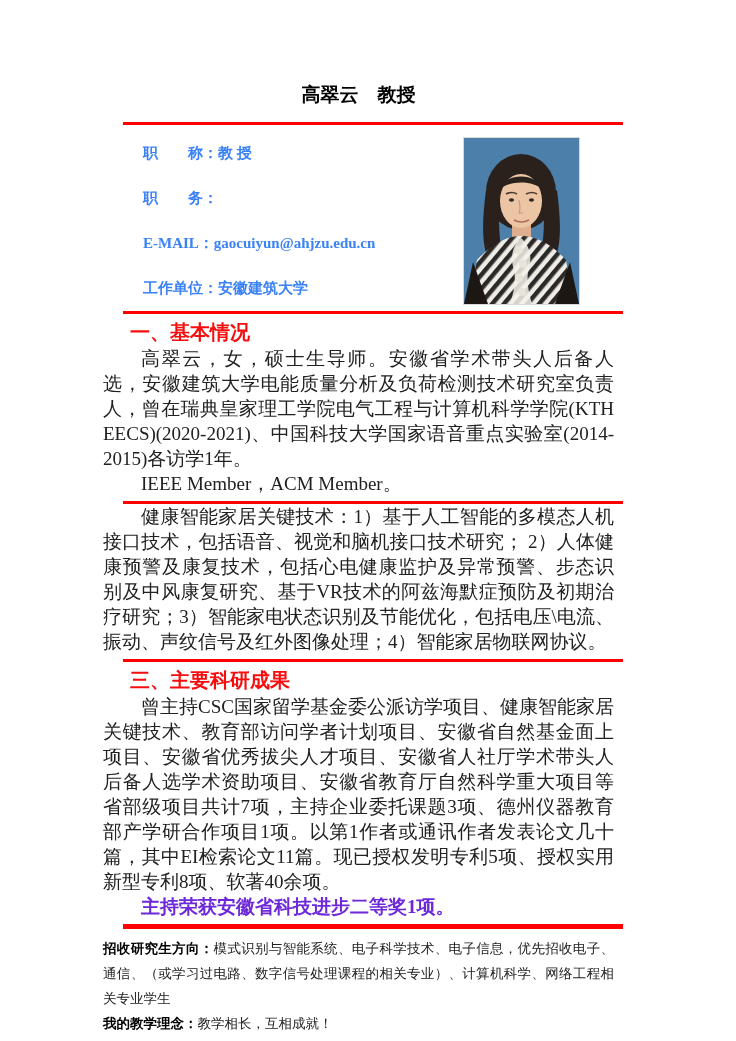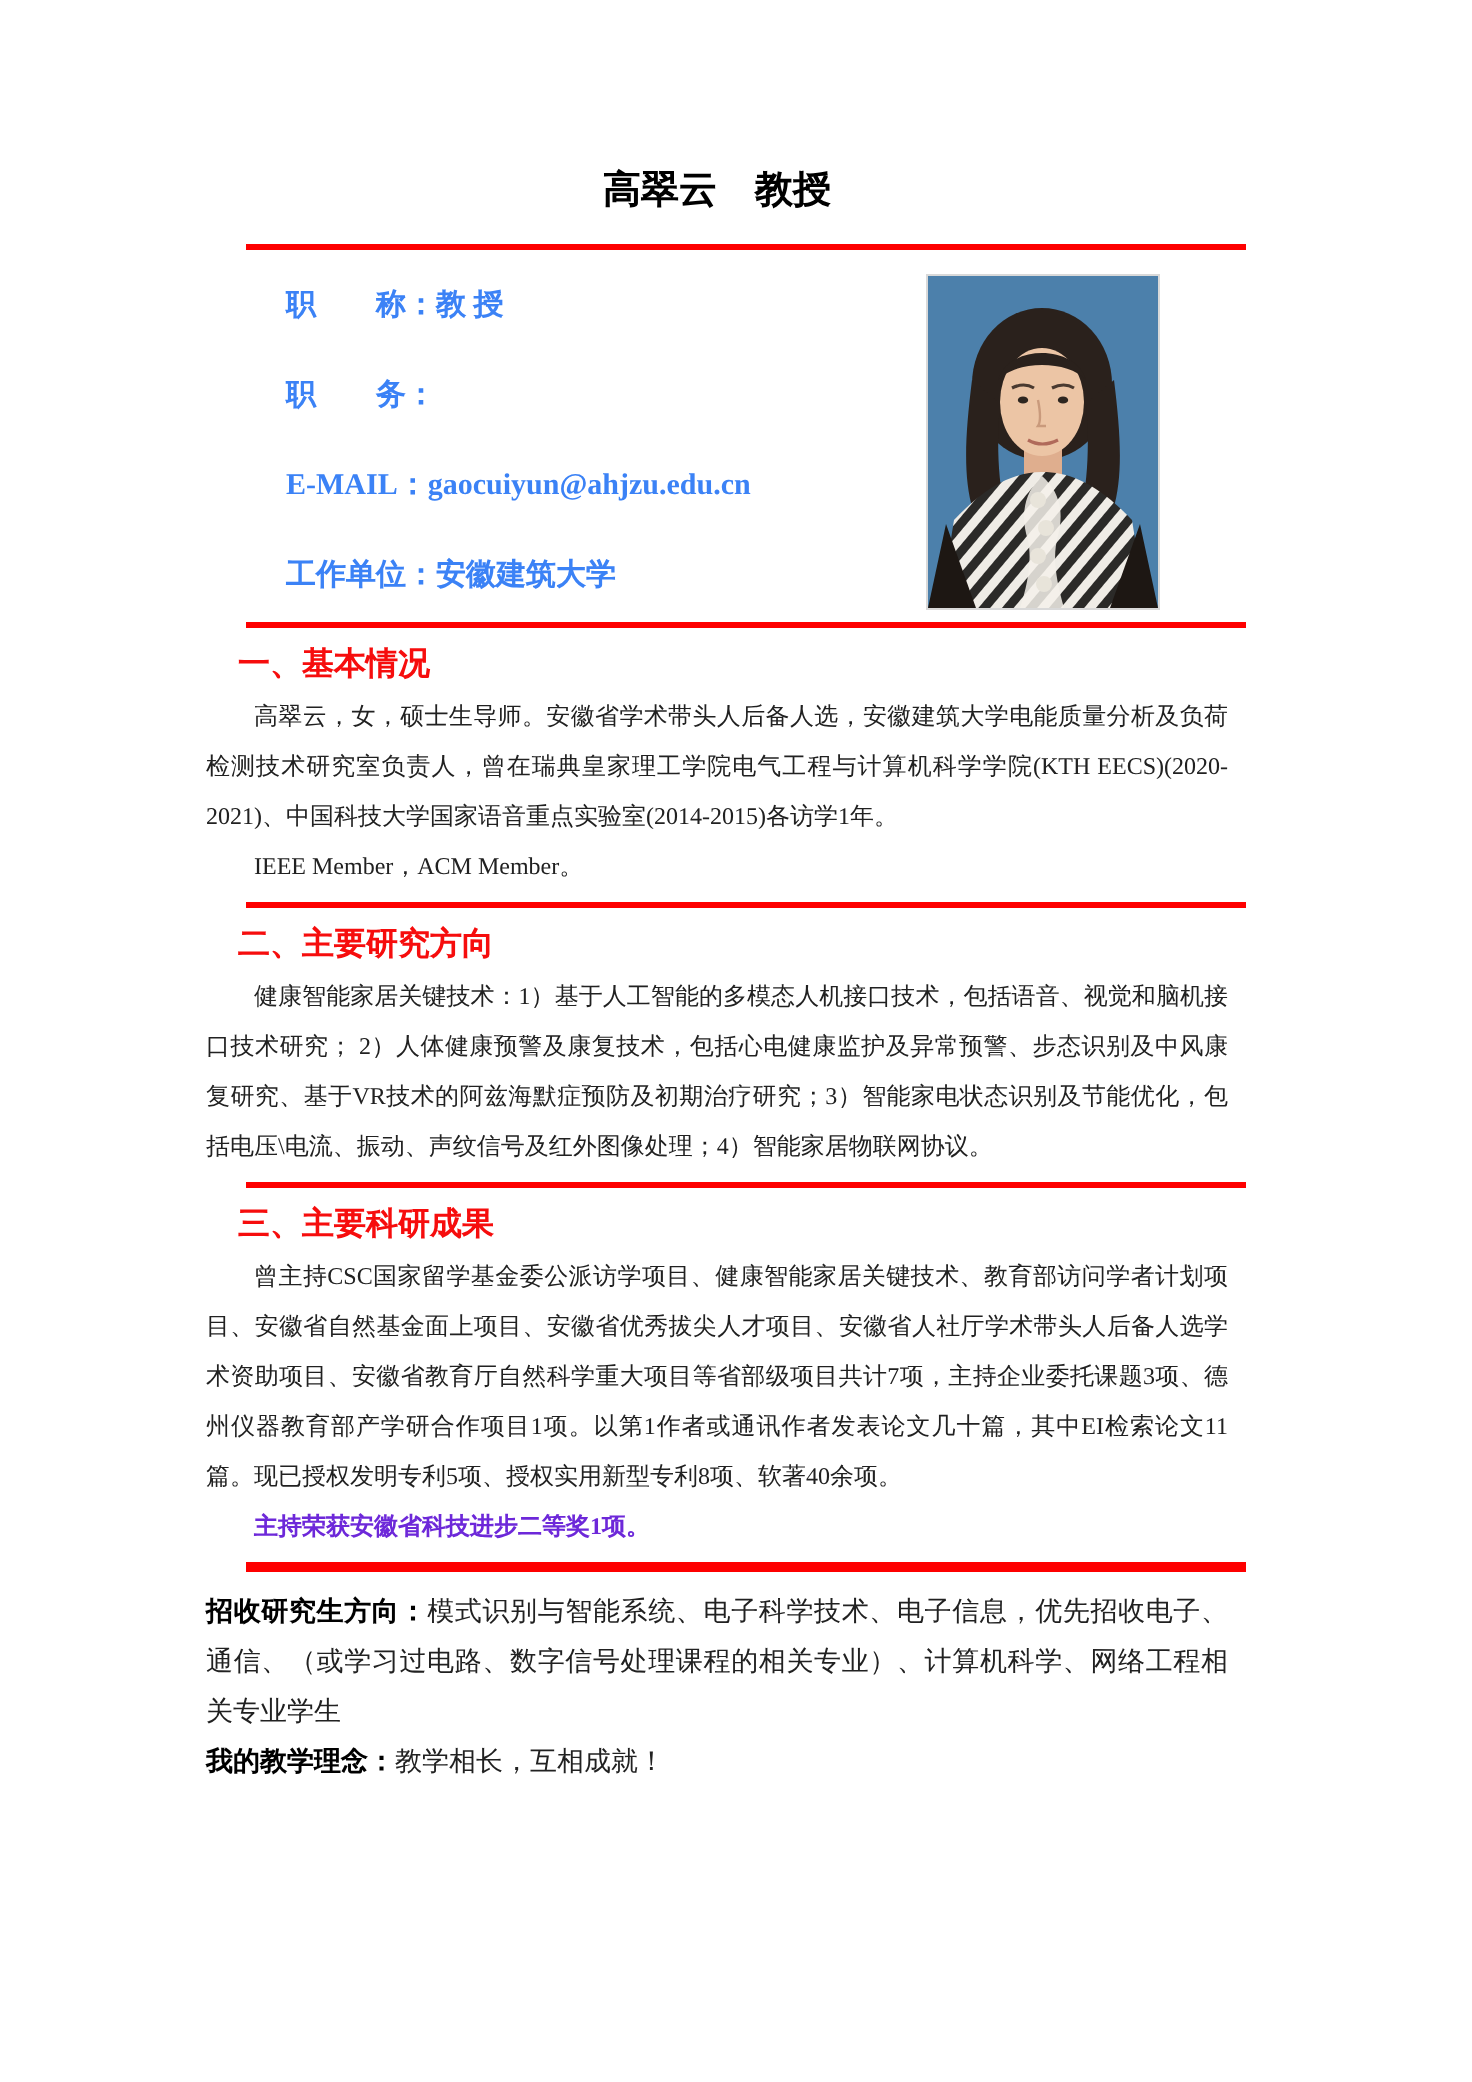--- a/index.html
+++ b/index.html
@@ -37,27 +37,27 @@
   .photo {
     position:absolute; top:12px; left:360px;
     width:115px; height:166px;
     border:1px solid #d9d9d9; box-sizing:content-box;
   }
   .photo svg { display:block; }
 
   
   .sec { padding-bottom:5px; }
   .sec-h {
-    margin:8px 0 3px 16px;
+    margin:8px 0 3px 27px;
     font-family:"Liberation Sans", sans-serif;
-    font-size:16px; font-weight:bold; color:#f60d0d;
+    font-size:20px; font-weight:bold; color:#f60d0d;
     line-height:21px;
   }
   .para {
-    margin:0; font-size:12px; line-height:25px;
+    margin:0; font-size:19px; line-height:25px;
     text-align:justify; text-indent:2em; color:#212121;
   }
   .para.bold { font-weight:bold; color:#6d28d9; }
 
   
   .footer { padding-top:7px; }
   .footer-line {
     margin:0; font-size:13.5px; line-height:25px;
     text-align:justify; color:#212121;
   }
@@ -127,21 +127,20 @@
 
     <section class="sec">
       <h2 class="sec-h">一、基本情况</h2>
       <p class="para">高翠云，女，硕士生导师。安徽省学术带头人后备人选，安徽建筑大学电能质量分析及负荷检测技术研究室负责人，曾在瑞典皇家理工学院电气工程与计算机科学学院(KTH EECS)(2020-2021)、中国科技大学国家语音重点实验室(2014-2015)各访学1年。</p>
       <p class="para">IEEE Member，ACM Member。</p>
     </section>
 
     <div class="rule"></div>
 
     <section class="sec">
-      <h2 class="sec-h">二、主要研究方向</h2>
       <p class="para">健康智能家居关键技术：1）基于人工智能的多模态人机接口技术，包括语音、视觉和脑机接口技术研究； 2）人体健康预警及康复技术，包括心电健康监护及异常预警、步态识别及中风康复研究、基于VR技术的阿兹海默症预防及初期治疗研究；3）智能家电状态识别及节能优化，包括电压\电流、振动、声纹信号及红外图像处理；4）智能家居物联网协议。</p>
     </section>
 
     <div class="rule"></div>
 
     <section class="sec">
       <h2 class="sec-h">三、主要科研成果</h2>
       <p class="para">曾主持CSC国家留学基金委公派访学项目、健康智能家居关键技术、教育部访问学者计划项目、安徽省自然基金面上项目、安徽省优秀拔尖人才项目、安徽省人社厅学术带头人后备人选学术资助项目、安徽省教育厅自然科学重大项目等省部级项目共计7项，主持企业委托课题3项、德州仪器教育部产学研合作项目1项。以第1作者或通讯作者发表论文几十篇，其中EI检索论文11篇。现已授权发明专利5项、授权实用新型专利8项、软著40余项。</p>
       <p class="para bold">主持荣获安徽省科技进步二等奖1项。</p>
     </section>

